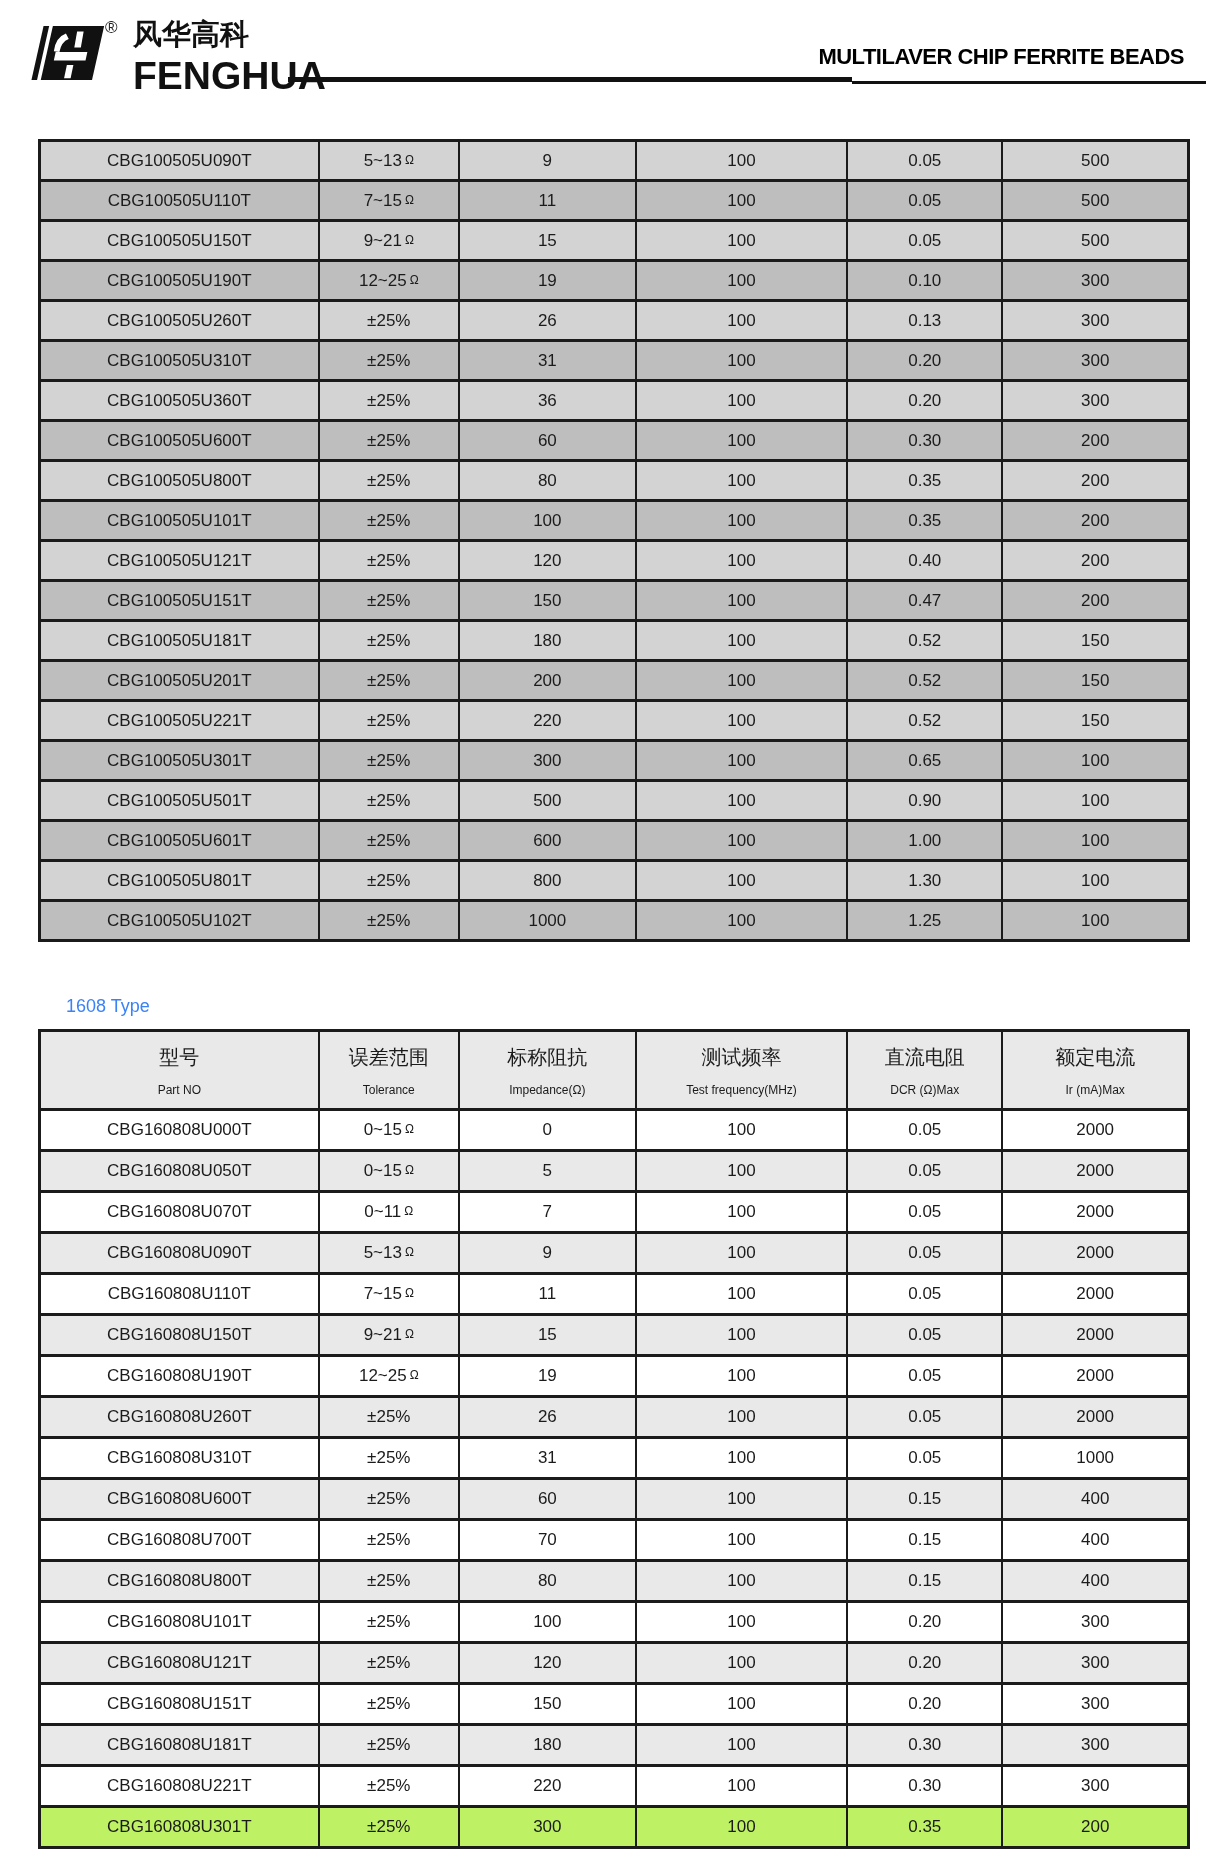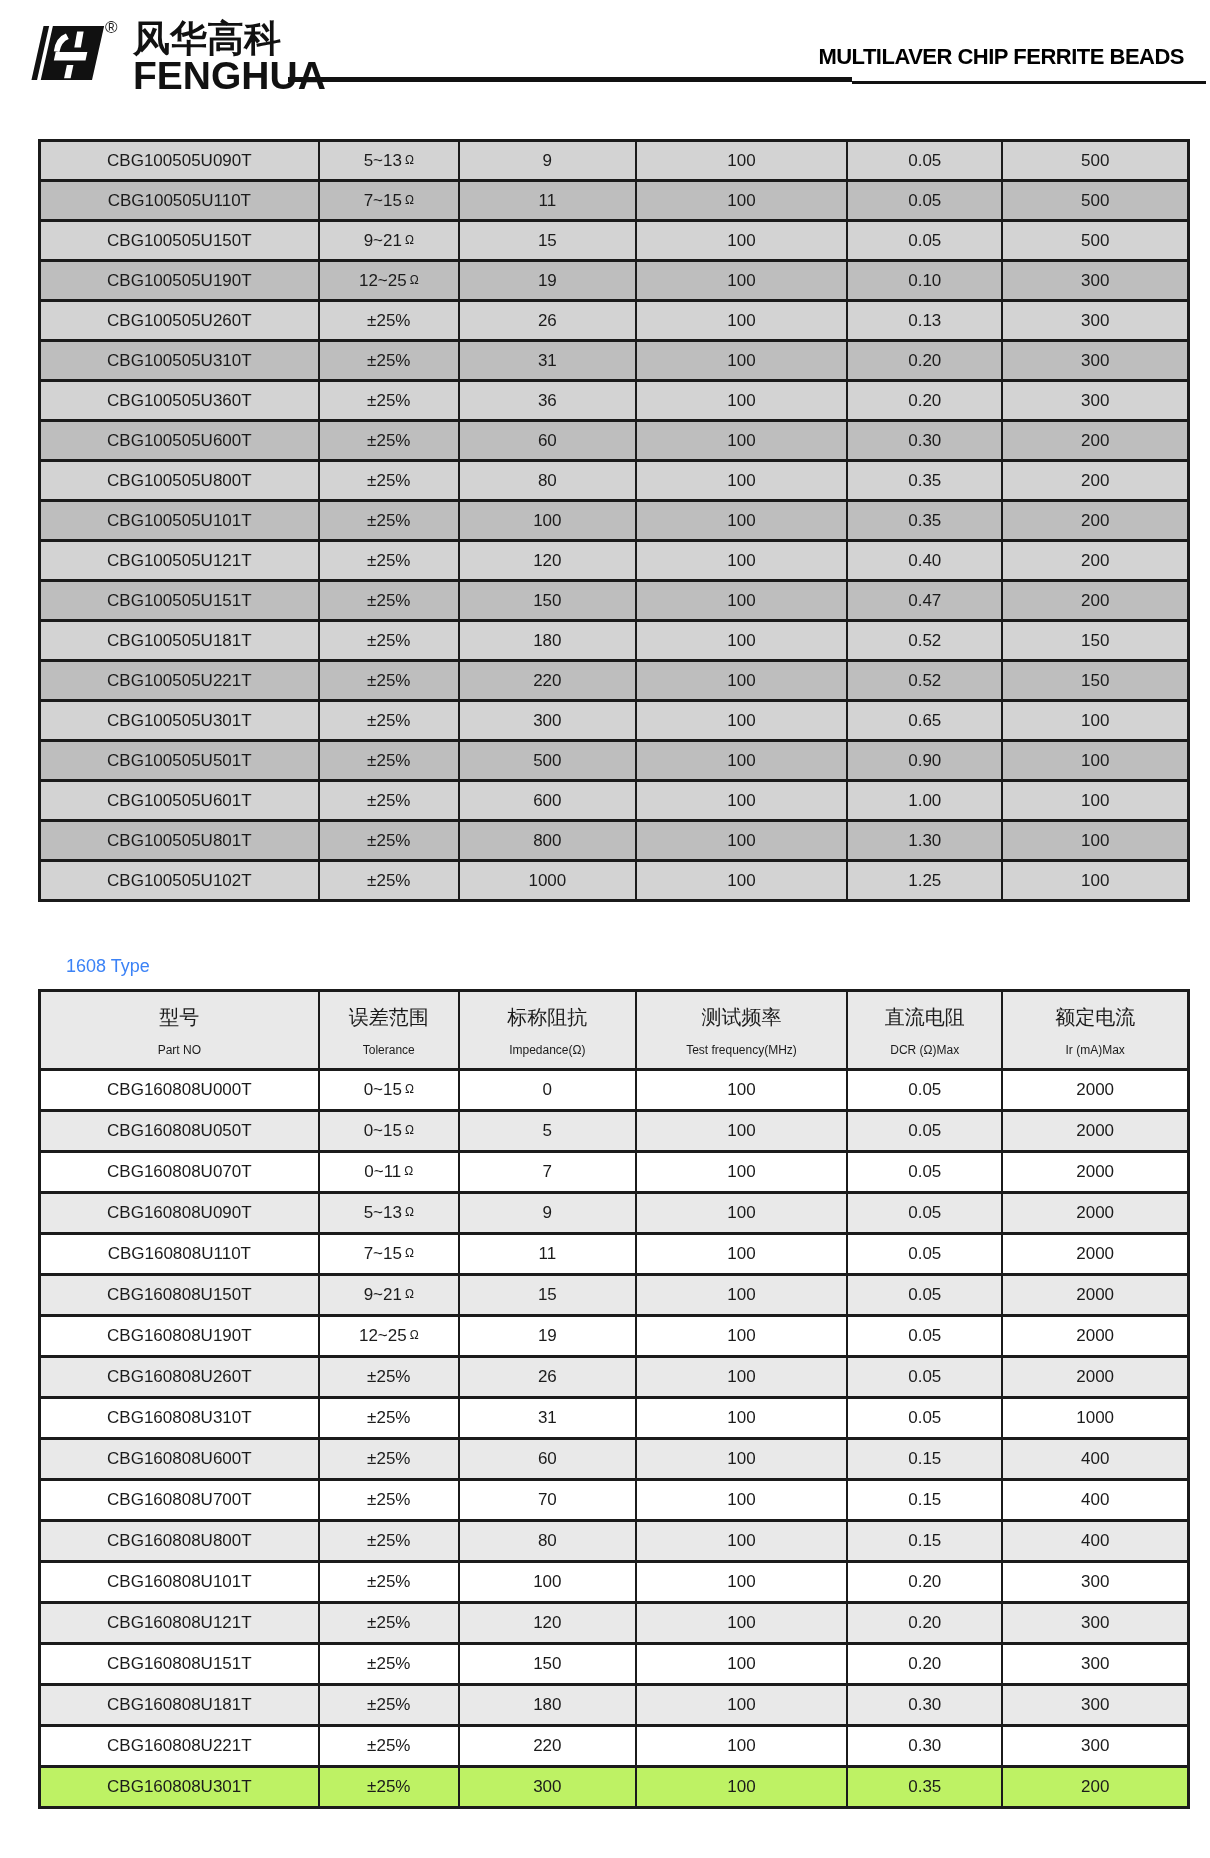--- a/index.html
+++ b/index.html
@@ -8,21 +8,21 @@
     background:#ffffff; color:#1b1b1b;
     font-family:"Liberation Sans","DejaVu Sans",sans-serif;
   }
 
   
   .page-header { position:relative; height:100px; }
   .logo-emblem { position:absolute; left:24px; top:22px; }
   .reg-mark { position:absolute; left:105px; top:18px; font-size:17px; color:#222; }
   .brand-zh {
     position:absolute; left:133px; top:20px;
-    font-size:37px; font-weight:bold; letter-spacing:0px; color:#111;
+    font-size:29px; font-weight:bold; letter-spacing:0px; color:#111;
     line-height:1;
   }
   .brand-en {
     position:absolute; left:133px; top:56px;
     font-size:39px; font-weight:bold; letter-spacing:0px; color:#111;
     line-height:1;
     text-align:center;
   }
   .rule-thick { position:absolute; left:288px; top:77px; width:564px; height:5px; background:#111; }
   .rule-thin  { position:absolute; left:852px; top:81px; width:354px; height:3px; background:#111; }
@@ -201,20 +201,28 @@
       </tr>
       <tr>
         <td>CBG100505U181T</td>
         <td>±25%</td>
         <td>180</td>
         <td>100</td>
         <td>0.52</td>
         <td>150</td>
       </tr>
       <tr>
+        <td>CBG100505U201T</td>
+        <td>±25%</td>
+        <td>200</td>
+        <td>100</td>
+        <td>0.52</td>
+        <td>150</td>
+      </tr>
+      <tr>
         <td>CBG100505U221T</td>
         <td>±25%</td>
         <td>220</td>
         <td>100</td>
         <td>0.52</td>
         <td>150</td>
       </tr>
       <tr>
         <td>CBG100505U301T</td>
         <td>±25%</td>

